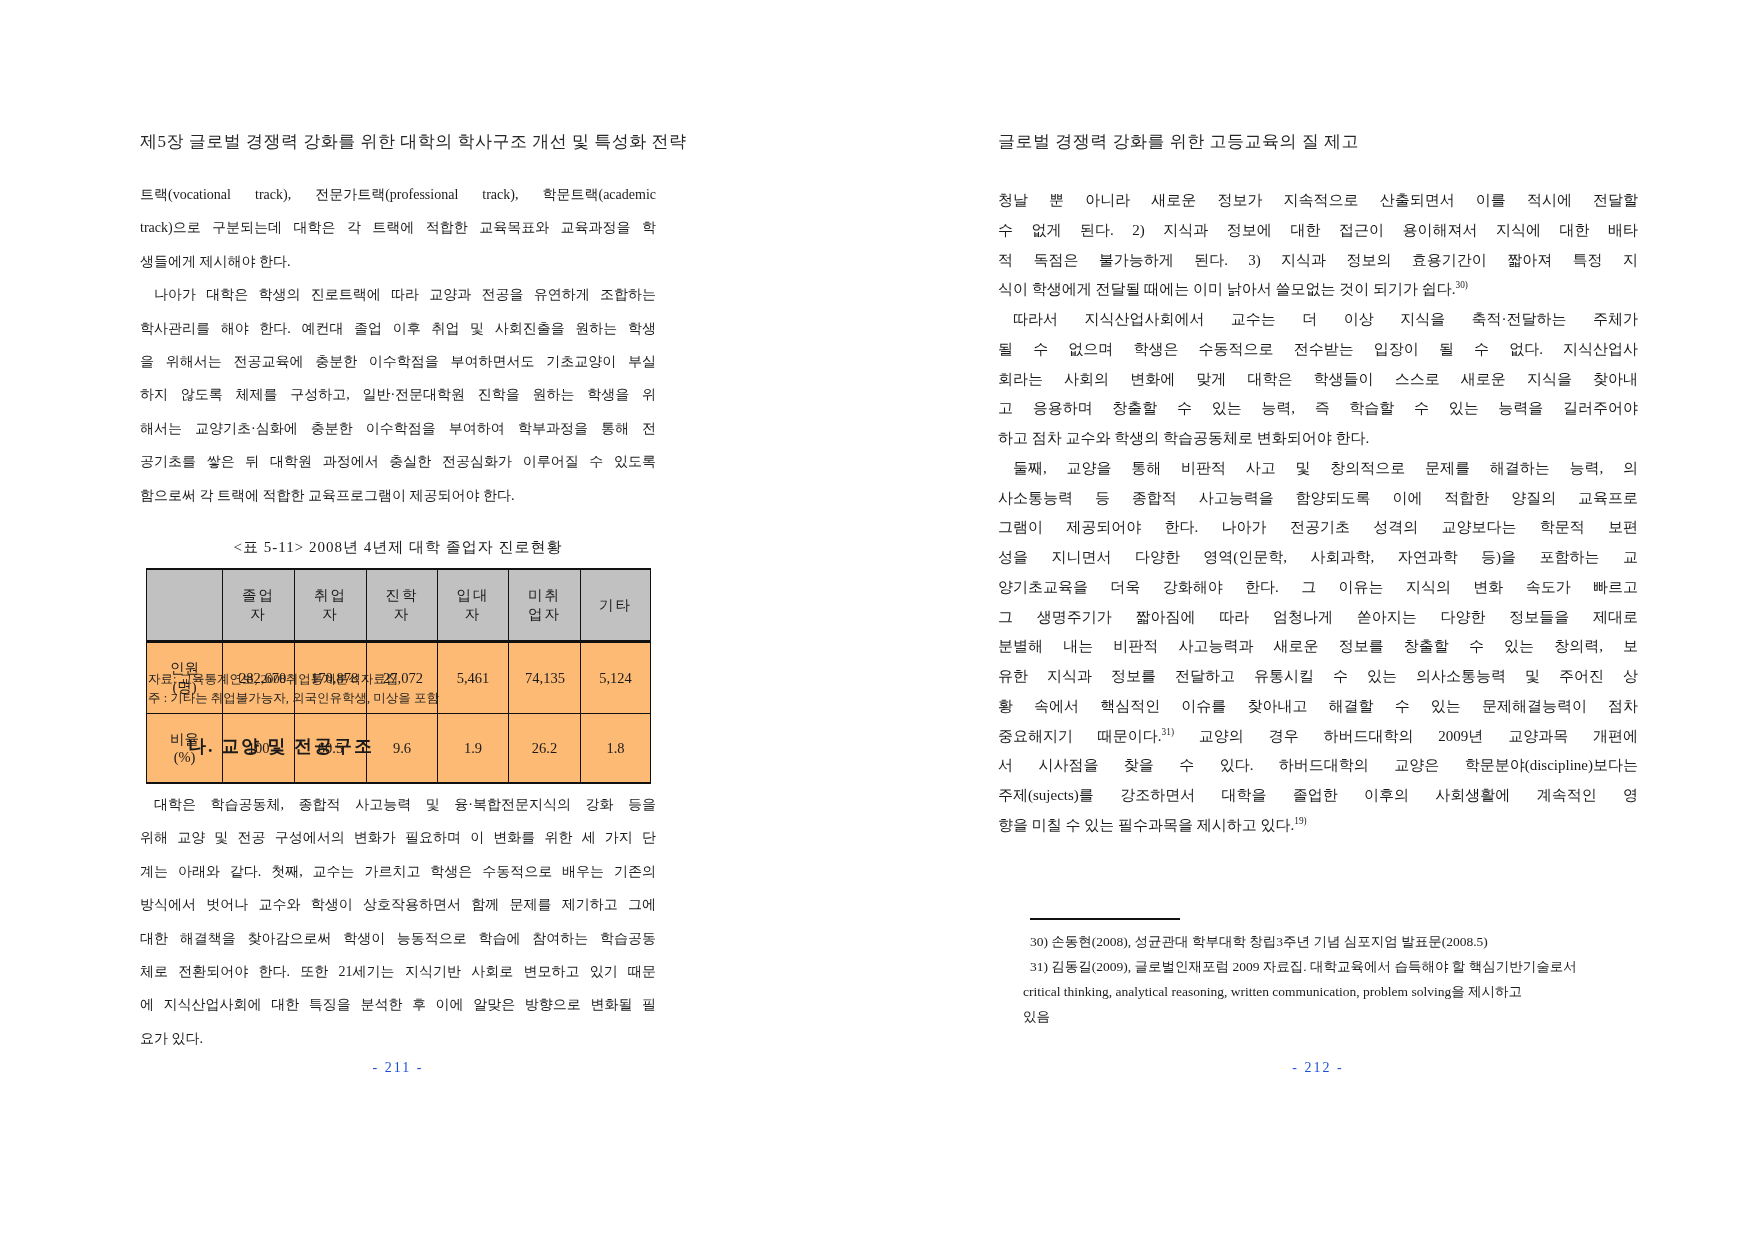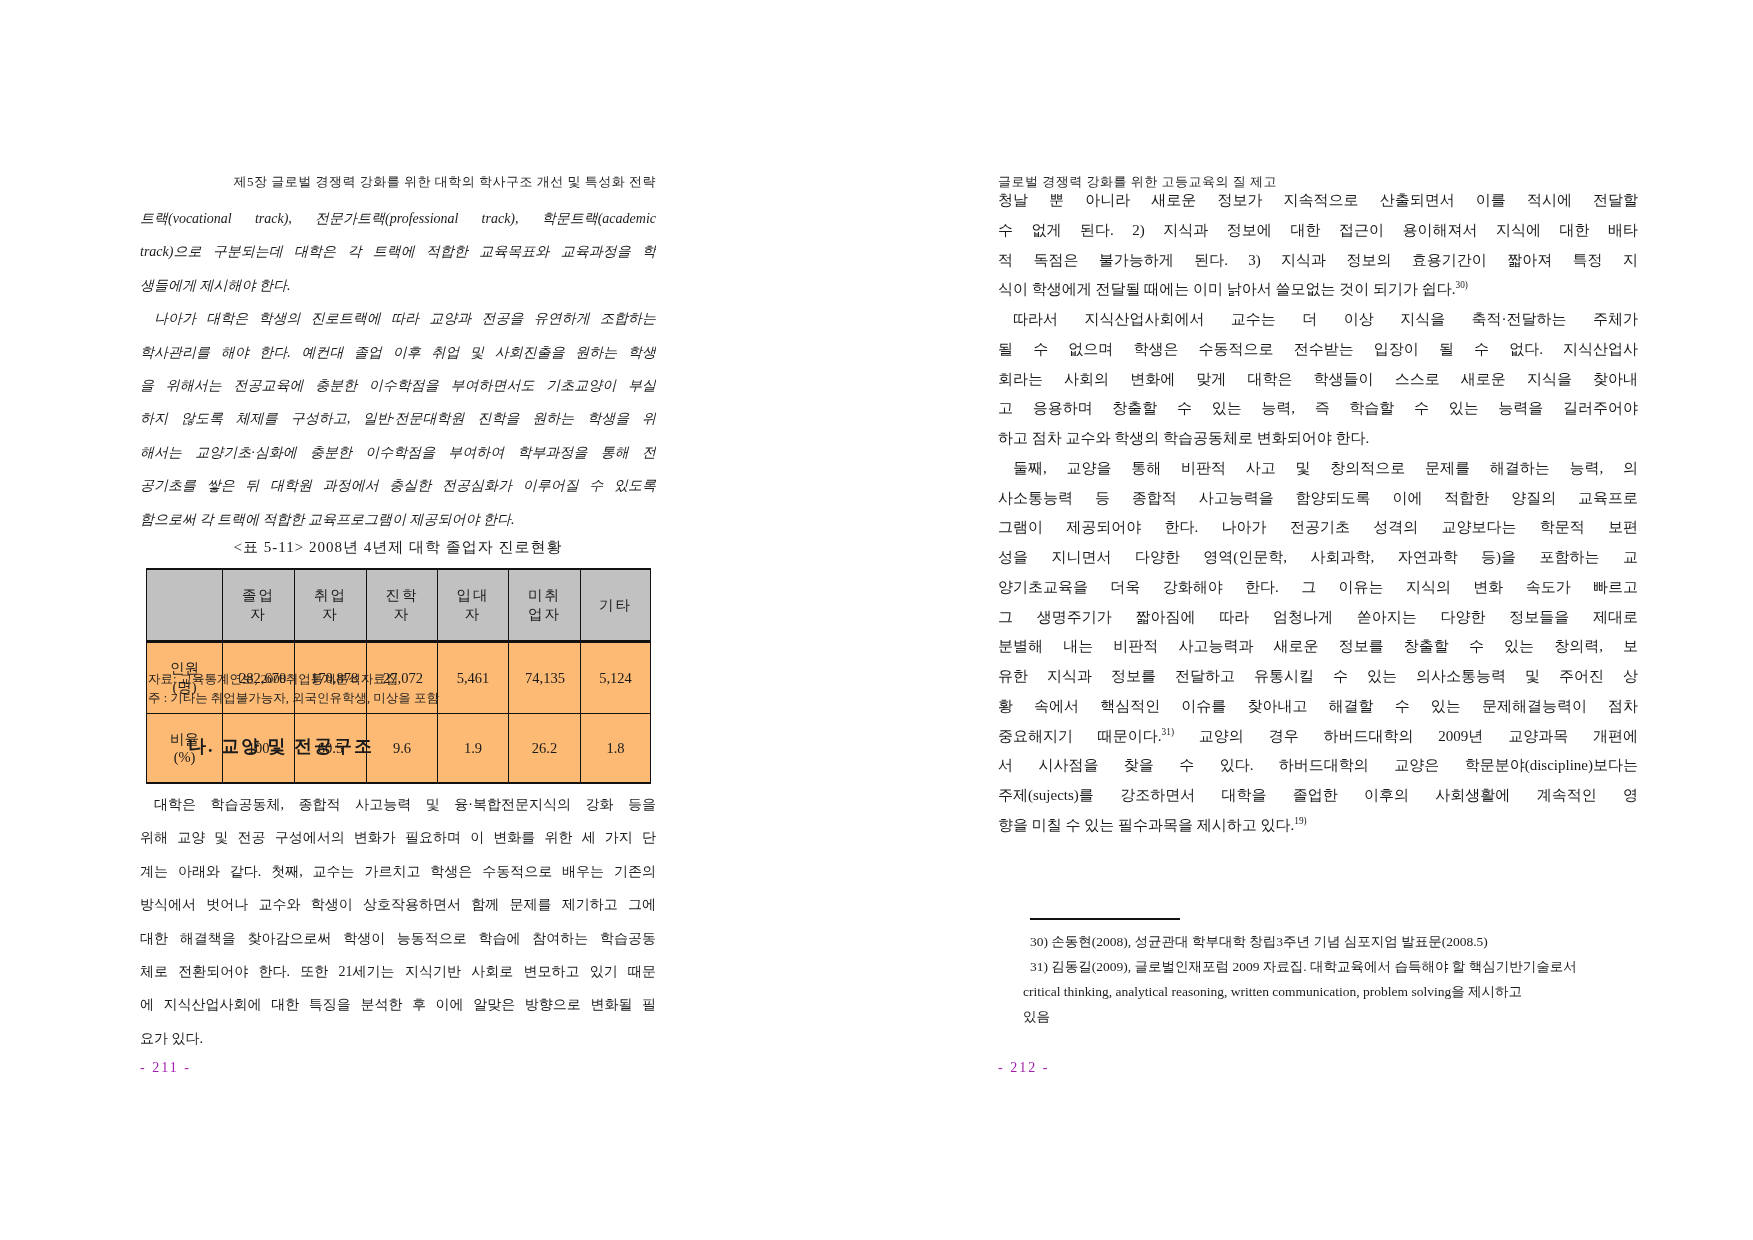--- a/index.html
+++ b/index.html
@@ -7,21 +7,21 @@
     width:1753px;height:1240px;position:relative;background:#ffffff;
     font-family:"Liberation Serif","DejaVu Serif",serif;
     color:#1a1a1a;
   }
   .page{position:absolute;top:0;height:1240px;}
   .page-left{left:140px;width:516px;}
   .page-right{left:998px;width:640px;}
 
   .running-head{
     position:absolute;top:130px;left:0;width:100%;
-    font-size:13px;letter-spacing:0.5px;color:#262626;white-space:nowrap;margin-top:43px;
+    font-size:17px;letter-spacing:0.5px;color:#262626;white-space:nowrap;
   }
   .running-head.align-right{text-align:right;}
   .running-head.align-left{text-align:left;}
 
   .bodytext{position:absolute;left:0;width:100%;}
   .tline{
     width:100%;text-align:justify;white-space:normal;
     word-break:keep-all;overflow:hidden;
   }
   .page-left .tline{font-size:14px;line-height:33.4px;height:33.4px;}
@@ -54,41 +54,41 @@
 
   .table-notes{
     position:absolute;top:670px;left:8px;width:100%;
     font-size:12.5px;line-height:19px;color:#1e1e1e;
   }
   .section-heading{
     position:absolute;top:730px;left:44px;margin:4px;
     font-size:18px;font-weight:bold;letter-spacing:2px;
   }
   .page-number{
-    position:absolute;top:1060px;left:0;width:100%;text-align:left;
-    font-size:14px;letter-spacing:2px;color:#a21caf;
+    position:absolute;top:1060px;left:0;width:100%;text-align:center;
+    font-size:14px;letter-spacing:2px;color:#1d4ed8;
   }
 
   .footnotes{position:absolute;top:918px;left:32px;width:608px;}
   .fn-divider{
     width:150px;height:0;border-top:2px solid #111;margin:0 0 9px 0;
   }
   .fnline{
     font-size:13.5px;line-height:25px;text-align:left;
     word-break:keep-all;color:#1c1c1c;
   }
   .fnline.hang{margin-left:-7px;}
 </style>
 </head>
 <body>
 
 <section class="page page-left">
   <div class="running-head align-right">제5장 글로벌 경쟁력 강화를 위한 대학의 학사구조 개선 및 특성화 전략</div>
 
-  <div class="bodytext" style="top:202px;font-style:italic;">
+  <div class="bodytext" style="top:178px;">
       <div class="tline full">트랙(vocational track), 전문가트랙(professional track), 학문트랙(academic</div>
       <div class="tline full">track)으로 구분되는데 대학은 각 트랙에 적합한 교육목표와 교육과정을 학</div>
       <div class="tline">생들에게 제시해야 한다.</div>
       <div class="tline full ind">나아가 대학은 학생의 진로트랙에 따라 교양과 전공을 유연하게 조합하는</div>
       <div class="tline full">학사관리를 해야 한다. 예컨대 졸업 이후 취업 및 사회진출을 원하는 학생</div>
       <div class="tline full">을 위해서는 전공교육에 충분한 이수학점을 부여하면서도 기초교양이 부실</div>
       <div class="tline full">하지 않도록 체제를 구성하고, 일반·전문대학원 진학을 원하는 학생을 위</div>
       <div class="tline full">해서는 교양기초·심화에 충분한 이수학점을 부여하여 학부과정을 통해 전</div>
       <div class="tline full">공기초를 쌓은 뒤 대학원 과정에서 충실한 전공심화가 이루어질 수 있도록</div>
       <div class="tline">함으로써 각 트랙에 적합한 교육프로그램이 제공되어야 한다.</div>

